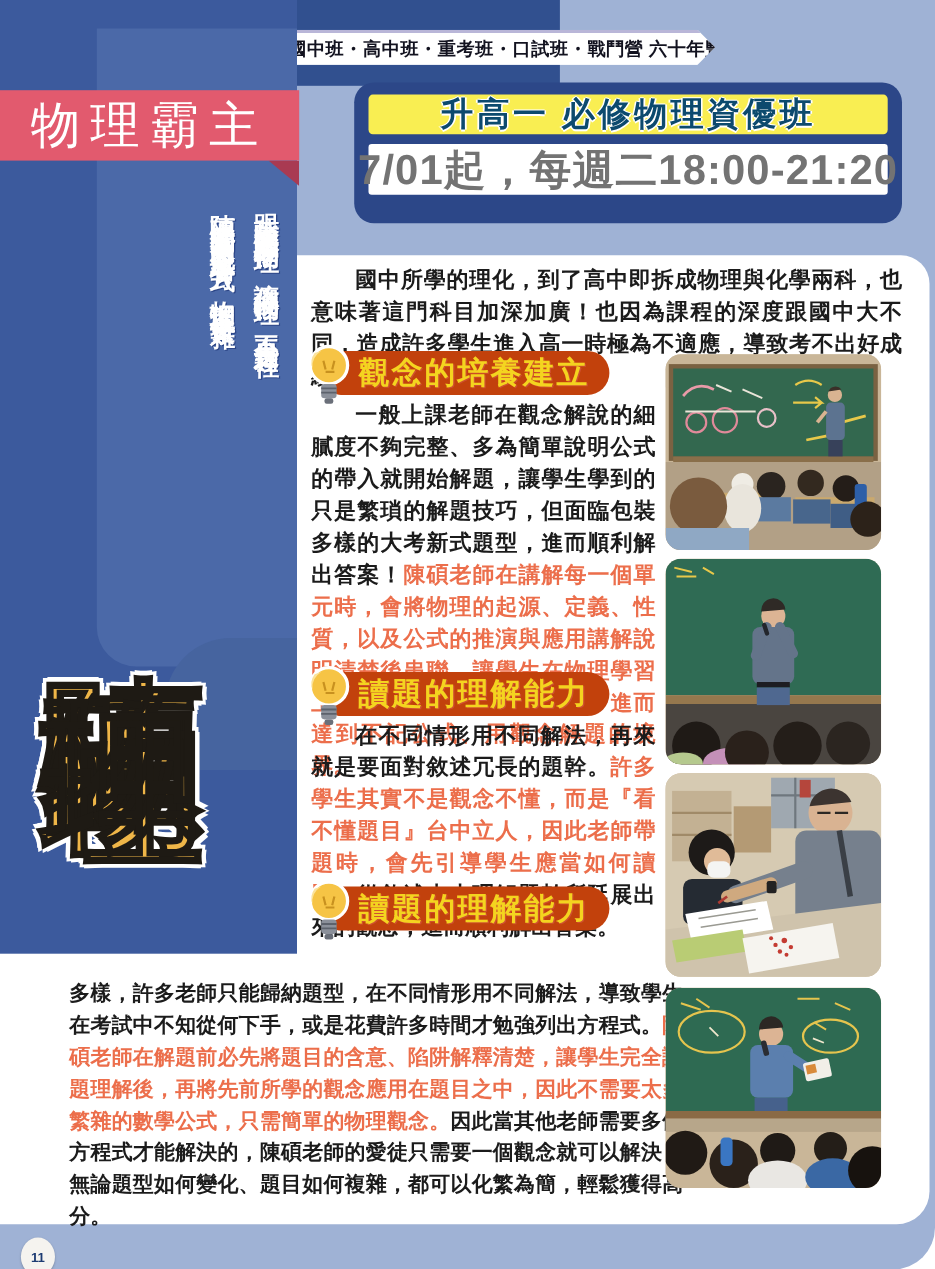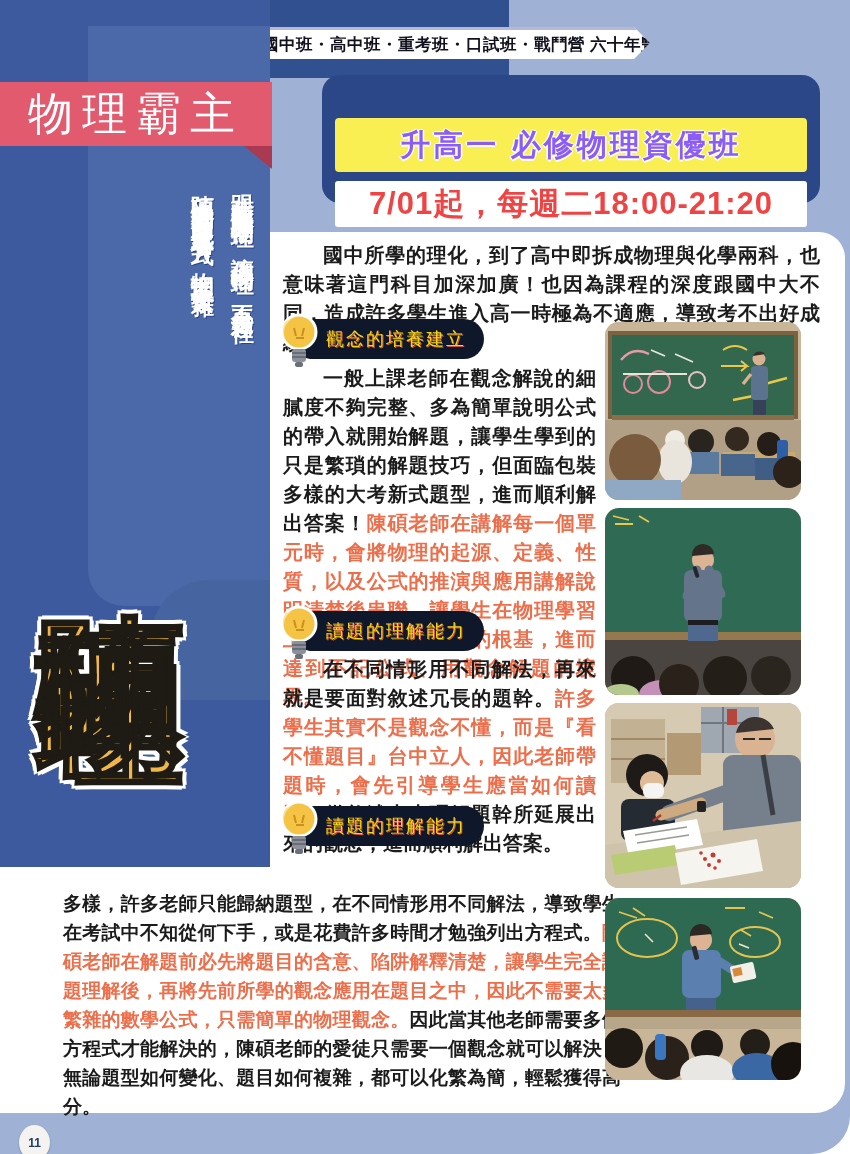--- a/index.html
+++ b/index.html
@@ -52,41 +52,41 @@
                 5px 0 0 #fff,-5px 0 0 #fff,0 5px 0 #fff,0 -5px 0 #fff; }
 
   
   .slogans { position:absolute; left:183px; top:176px; height:600px; writing-mode:vertical-rl;
     text-orientation:upright; color:#ffffff; font-weight:900; font-size:23px; letter-spacing:4px; }
   .slogans .col { line-height:40px; text-shadow:1px 1px 0 #2c4586; }
 
   
   .header-box { position:absolute; left:322px; top:75px; width:498px; height:128px;
     background:#2c4788; border-radius:18px; padding:11px 13px; }
-  .yellow-banner { height:54px; background:#f9ee52; border-radius:4px; display:flex;
-    align-items:center; justify-content:center; color:#8b5cf6; font-weight:900; font-size:30px;
+  .yellow-banner { height:36px; background:#f9ee52; border-radius:4px; display:flex;
+    align-items:center; justify-content:center; color:#0c4a6e; font-weight:900; font-size:30px;
     letter-spacing:3px; white-space:nowrap;
-    text-shadow:1.5px 0 0 #fff,-1.5px 0 0 #fff,0 1.5px 0 #fff,0 -1.5px 0 #fff;margin-top:32px; }
+    text-shadow:1.5px 0 0 #fff,-1.5px 0 0 #fff,0 1.5px 0 #fff,0 -1.5px 0 #fff; }
   .white-banner { margin-top:9px; height:46px; background:#ffffff; border-radius:3px; display:flex;
-    align-items:center; justify-content:center; color:#ef4444; font-weight:900; font-size:31px;
+    align-items:center; justify-content:center; color:#737373; font-weight:900; font-size:38px;
     letter-spacing:1px; white-space:nowrap; }
 
   
   .white-panel { position:absolute; left:0; top:232px; width:845px; height:881px; background:#ffffff;
     border-radius:0 26px 30px 0; }
 
   .body-text { position:absolute; color:#1b1b1b; font-size:20px; line-height:29px; font-weight:bold;
     text-align:justify; }
   .indent { text-indent:2em; }
   .orange { color:#ec6e4b; }
 
   
-  .pill { position:absolute; height:40px; background:#0f172a; border-radius:10px 20px 20px 10px;
-    display:flex; align-items:center; padding:0 18px 0 26px; color:#f4d41f; font-weight:400;
-    font-size:18px; letter-spacing:2px; white-space:nowrap;
+  .pill { position:absolute; height:40px; background:#c2410c; border-radius:10px 20px 20px 10px;
+    display:flex; align-items:center; padding:0 18px 0 26px; color:#f4d41f; font-weight:700;
+    font-size:28px; letter-spacing:2px; white-space:nowrap;
     text-shadow:1px 1px 0 #cf5030; }
   .bulb { position:absolute; width:46px; height:58px; }
 
   
   .photo { position:absolute; left:605px; width:196px; border-radius:14px; overflow:hidden;
     background:#c9b698; }
   .photo svg { display:block; width:100%; height:100%; }
 
   
   .page-num { position:absolute; left:19px; top:1101px; width:31px; height:35px; background:#f5f3ef;

